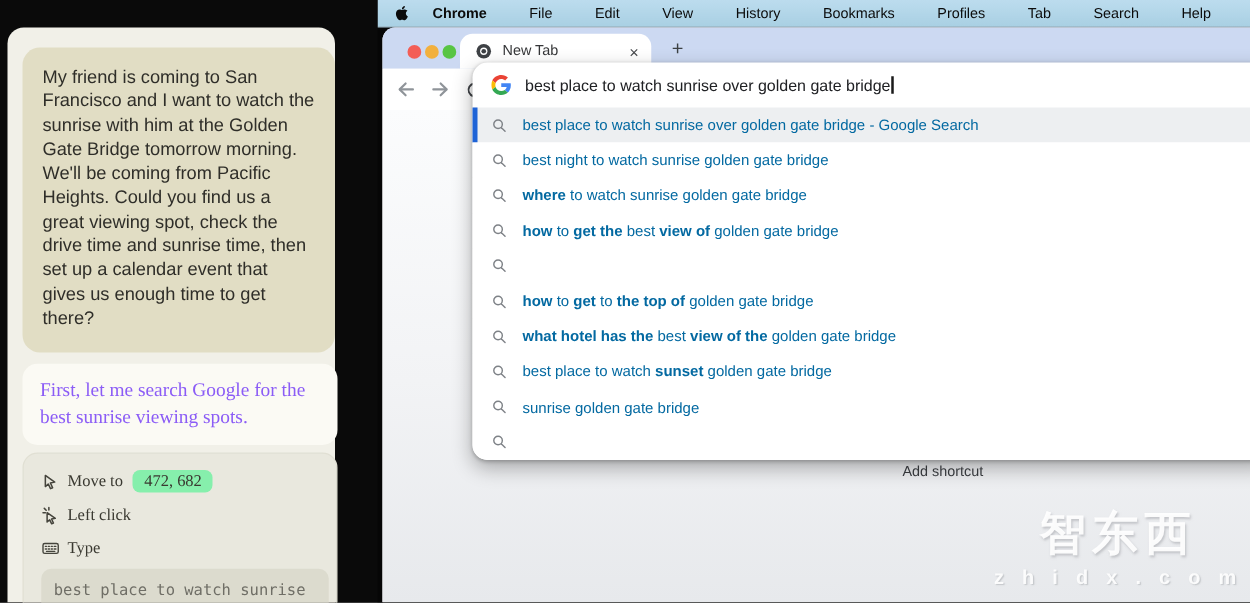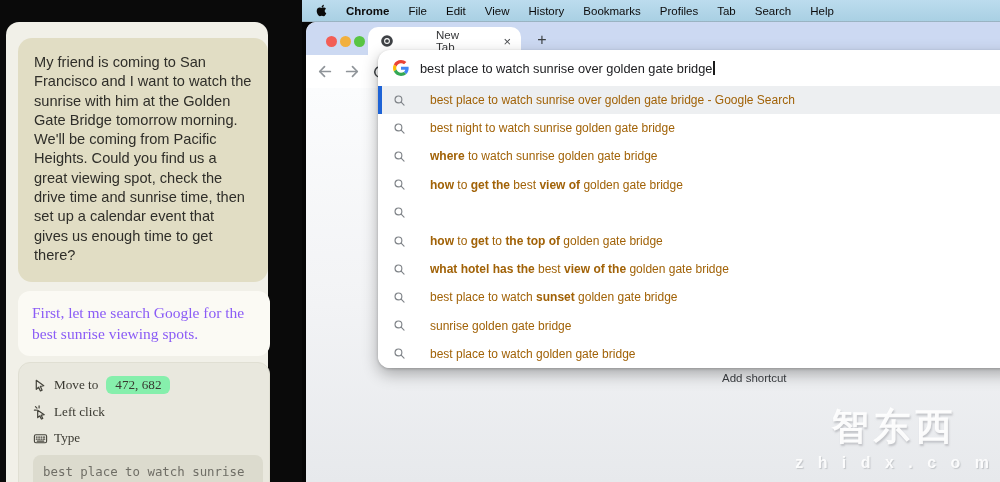--- a/index.html
+++ b/index.html
@@ -39,21 +39,21 @@
   .menubar .menu-item.app { font-weight:700; }
   .menubar svg { display:block; }
 
   .window { position:absolute; left:4px; top:22px; right:0; bottom:0;
             background:#fff; border-top-left-radius:10px; }
   .tabstrip { position:absolute; left:0; top:0; right:0; height:33px;
               background:#ccd9f2; border-top-left-radius:10px; }
   .traffic { position:absolute; top:14px; width:11px; height:11px; border-radius:50%; }
   .tab { position:absolute; left:62px; top:5px; width:153px; height:28px;
          background:#fff; border-radius:10px 10px 0 0; display:flex;
-         align-items:center; padding:0 10px 0 12px;gap:34px; }
+         align-items:center; padding:0 10px 0 12px; }
   .tab-title { font-size:11.5px; color:#353638; margin-left:8px; flex:1; }
   .tab-close { font-size:13px; color:#4a4c4f; cursor:default; }
   .newtab-btn { position:absolute; left:224px; top:6px; width:24px; height:24px;
          font-size:16px; color:#3c4043; display:flex; align-items:center;
          justify-content:center; }
   .toolbar { position:absolute; left:0; top:33px; right:0; height:33px; background:#fff;
              display:flex; align-items:center; gap:11px; padding-left:10px; }
   .page { position:absolute; left:0; top:66px; right:0; bottom:0;
           background:linear-gradient(#fbfcfd 0%, #f2f3f5 55%, #e7e9ec 100%); }
   .add-shortcut { position:absolute; left:416px; top:350px; font-size:11.5px;
@@ -67,21 +67,21 @@
   .query-text { margin-left:11px; font-size:12.8px; color:#202124; }
   .caret { display:inline-block; width:1.5px; height:14px; background:#1a1a1a;
            vertical-align:-2px; margin-left:1px; }
   .slist { }
   .srow { position:relative; height:28.2px; display:flex; align-items:center;
           padding-left:15px; background:#fff; }
   .srow.sel { background:#edeff1; }
   .srow:last-child { border-radius:0 0 12px 12px; }
   .selbar { position:absolute; left:0; top:0; bottom:0; width:4px; }
   .sicon { width:13px; height:13px; display:flex; align-items:center; }
-  .stext { margin-left:24px; font-size:12px; color:#a16207; white-space:nowrap; }
+  .stext { margin-left:12px; font-size:12px; color:#0369a1; white-space:nowrap; }
   .stext b { font-weight:700; }
 
   
   .watermark { position:absolute; right:6px; bottom:10px; text-align:center;
                pointer-events:none; }
   .wm-logo { font-size:37px; font-weight:700; letter-spacing:5px;
              color:rgba(255,255,255,.92);
              text-shadow:1px 2px 2px rgba(160,163,168,.55); }
   .wm-domain { margin-top:2px; font-size:16px; font-weight:700; letter-spacing:5px;
              color:rgba(255,255,255,.9);
@@ -126,21 +126,21 @@
       </div>
     </div>
   </div>
 
   <div class="screen">
 
     <div class="menubar">
       <svg width="11" height="13" viewBox="0 0 384 512" fill="#0b0b0b">
           <path d="M318.7 268.7c-.2-36.7 16.4-64.4 50-84.8-18.8-26.9-47.2-41.7-84.7-44.6-35.5-2.9-74.3 20.7-88.5 20.7-15 0-49.4-19.7-76.4-19.7C63.3 141.2 4 184.8 4 273.5q0 39.3 14.4 81.2c12.8 36.7 59 126.7 107.2 125.2 25.2-.6 43-17.9 75.8-17.9 31.8 0 48.3 17.9 76.4 17.9 48.6-.7 90.4-82.5 102.6-119.3-65.2-30.7-61.7-90-61.7-91.9zm-56.6-164.2c27.3-32.4 24.8-61.9 24-72.5-24.1 1.4-52 16.4-67.9 34.9-17.5 19.8-27.8 44.3-25.6 71.9 26.1 2 49.9-11.4 69.5-34.3z"></path>
         </svg>
-      <span id="menu-items" style="display:flex;gap:19px;">
+      <span id="menu-items" style="display:flex;gap:34px;">
           <span class="menu-item app">Chrome</span>
           <span class="menu-item">File</span>
           <span class="menu-item">Edit</span>
           <span class="menu-item">View</span>
           <span class="menu-item">History</span>
           <span class="menu-item">Bookmarks</span>
           <span class="menu-item">Profiles</span>
           <span class="menu-item">Tab</span>
           <span class="menu-item">Search</span>
           <span class="menu-item">Help</span>
@@ -274,21 +274,20 @@
               </span>
               <span class="stext">sunrise golden gate bridge</span>
             </div>
             <div class="srow">
               <span class="sicon">
                 <svg width="13" height="13" viewBox="0 0 16 16" fill="none" stroke="#7e8287" stroke-width="1.4" stroke-linecap="round">
                   <circle cx="6.7" cy="6.7" r="4.2"></circle>
                   <path d="M10 10l3.6 3.6"></path>
                 </svg>
               </span>
-              <span class="stext">best place to watch golden gate bridge</span>
             </div>
           </div>
       </div>
 
       <div class="watermark">
         <div class="wm-logo">智东西</div>
         <div class="wm-domain">z h i d x . c o m</div>
       </div>
 
     </div>

